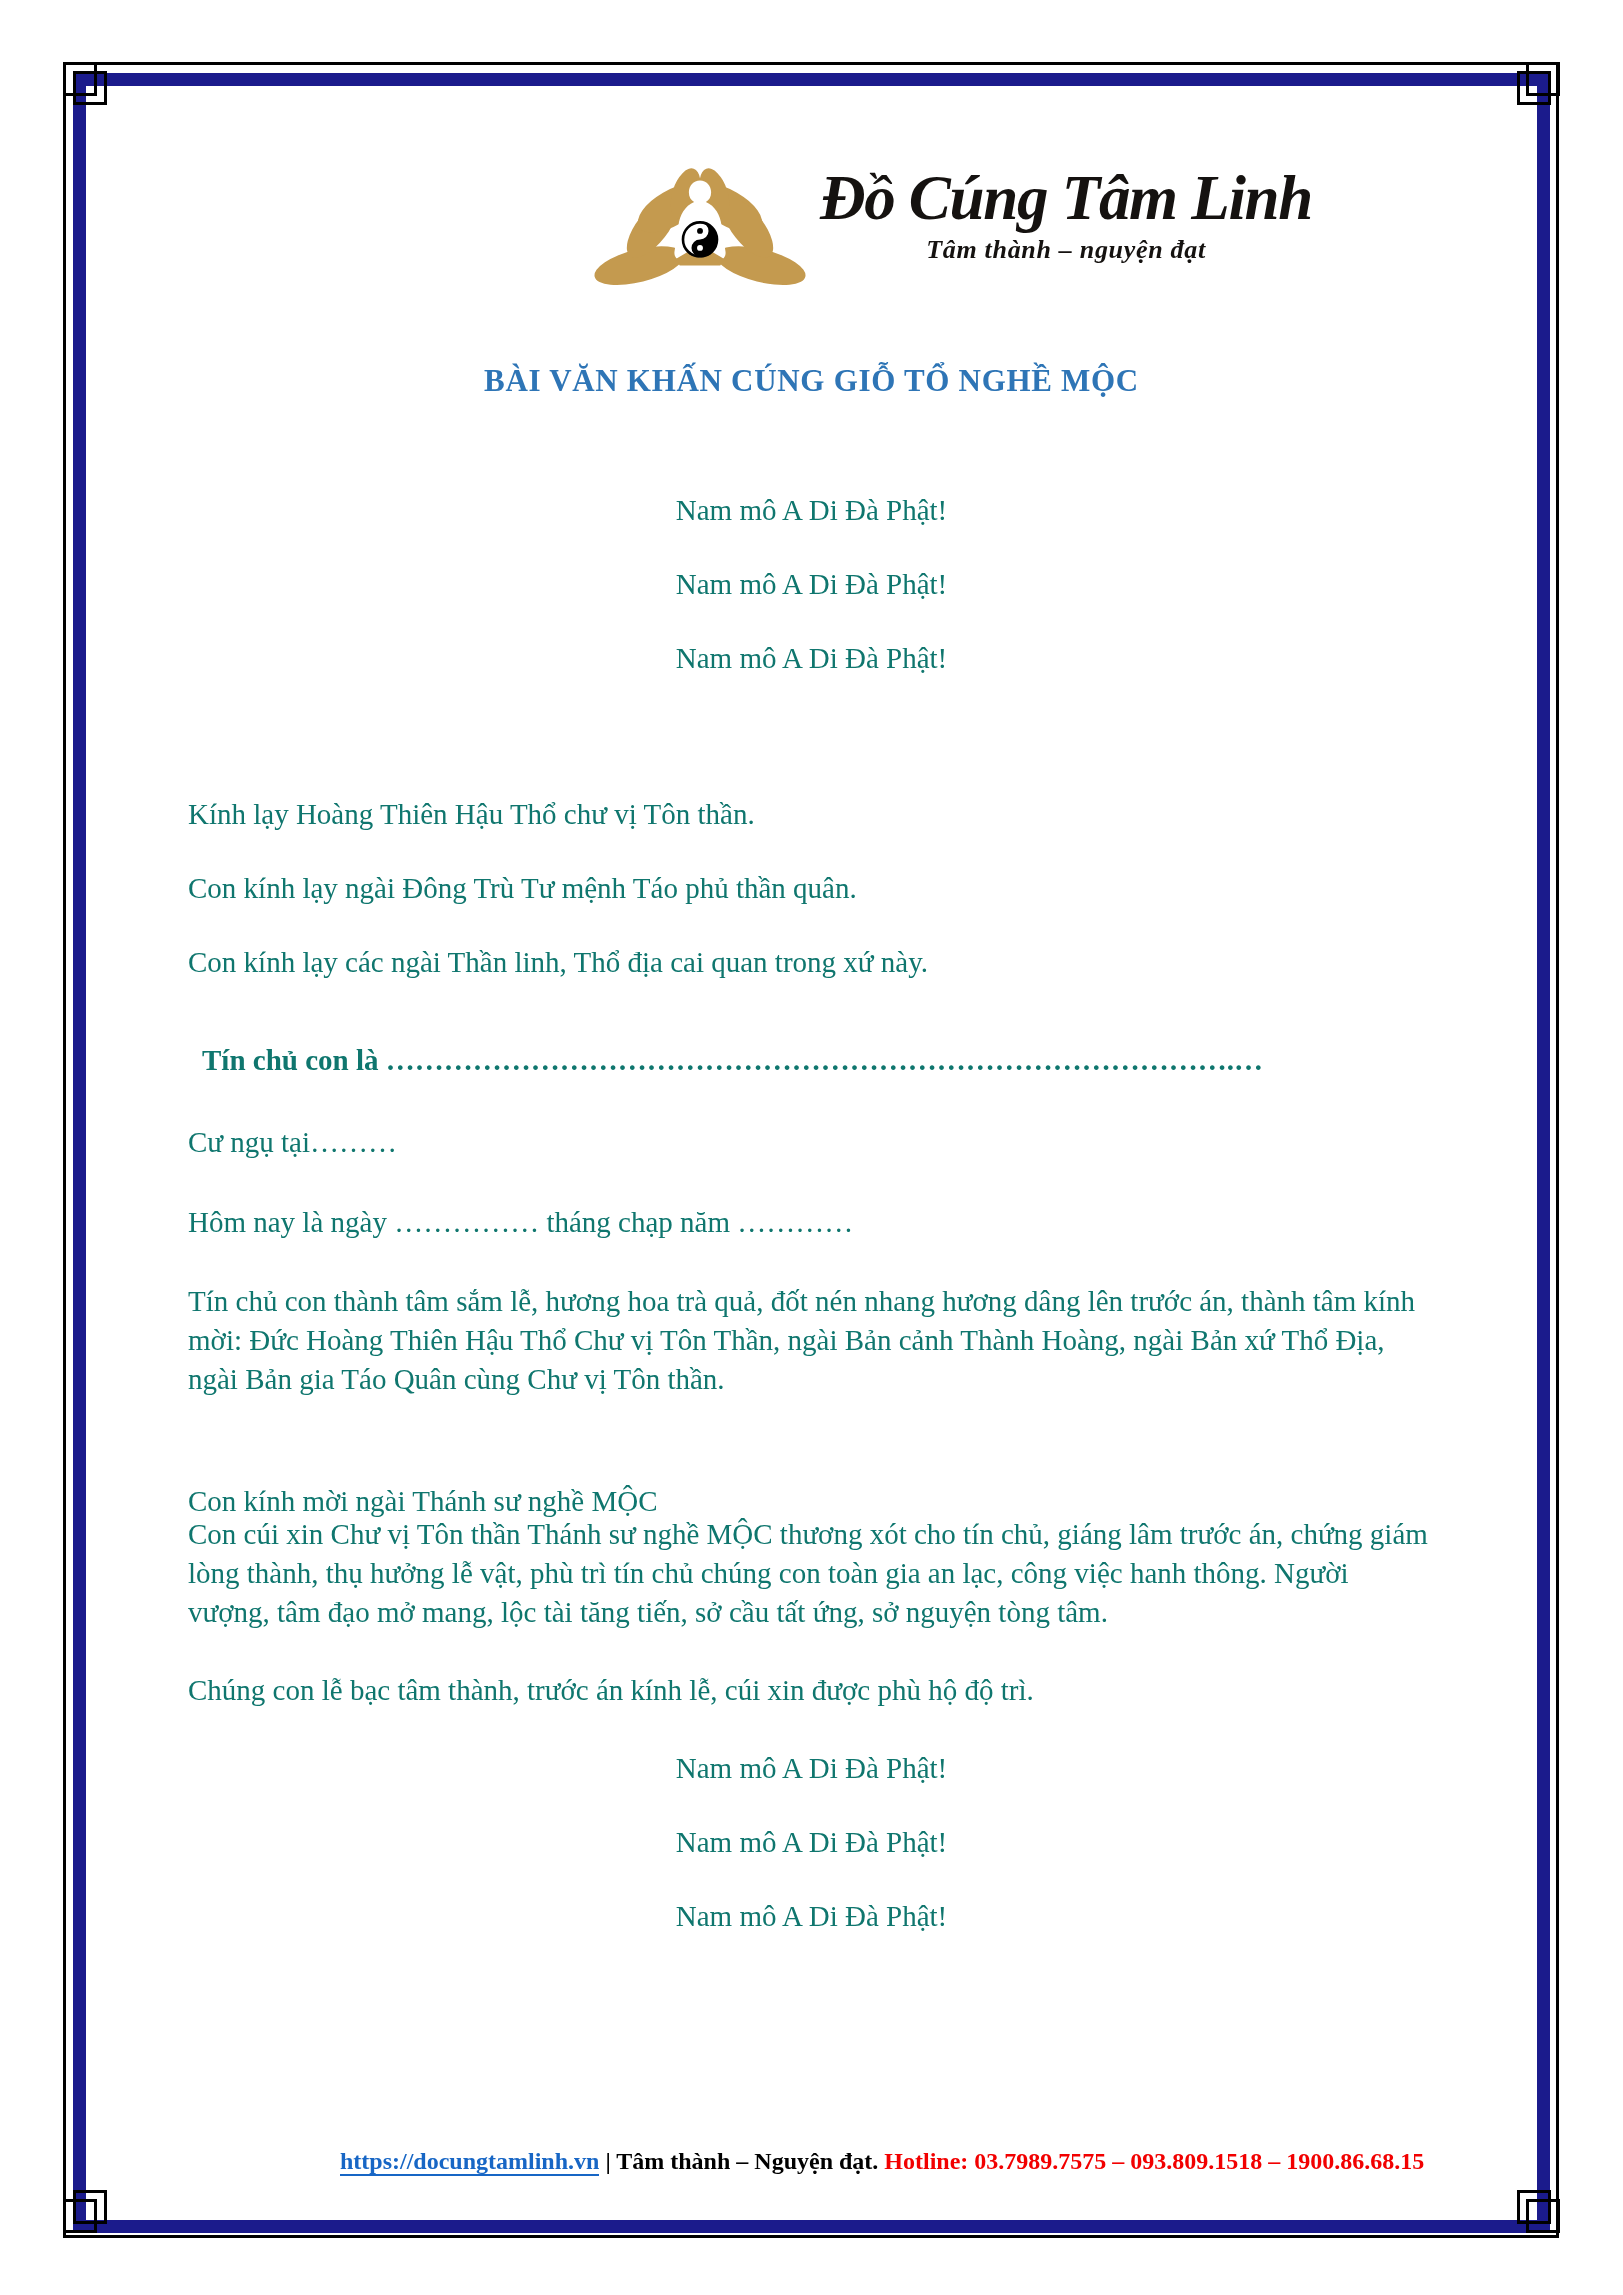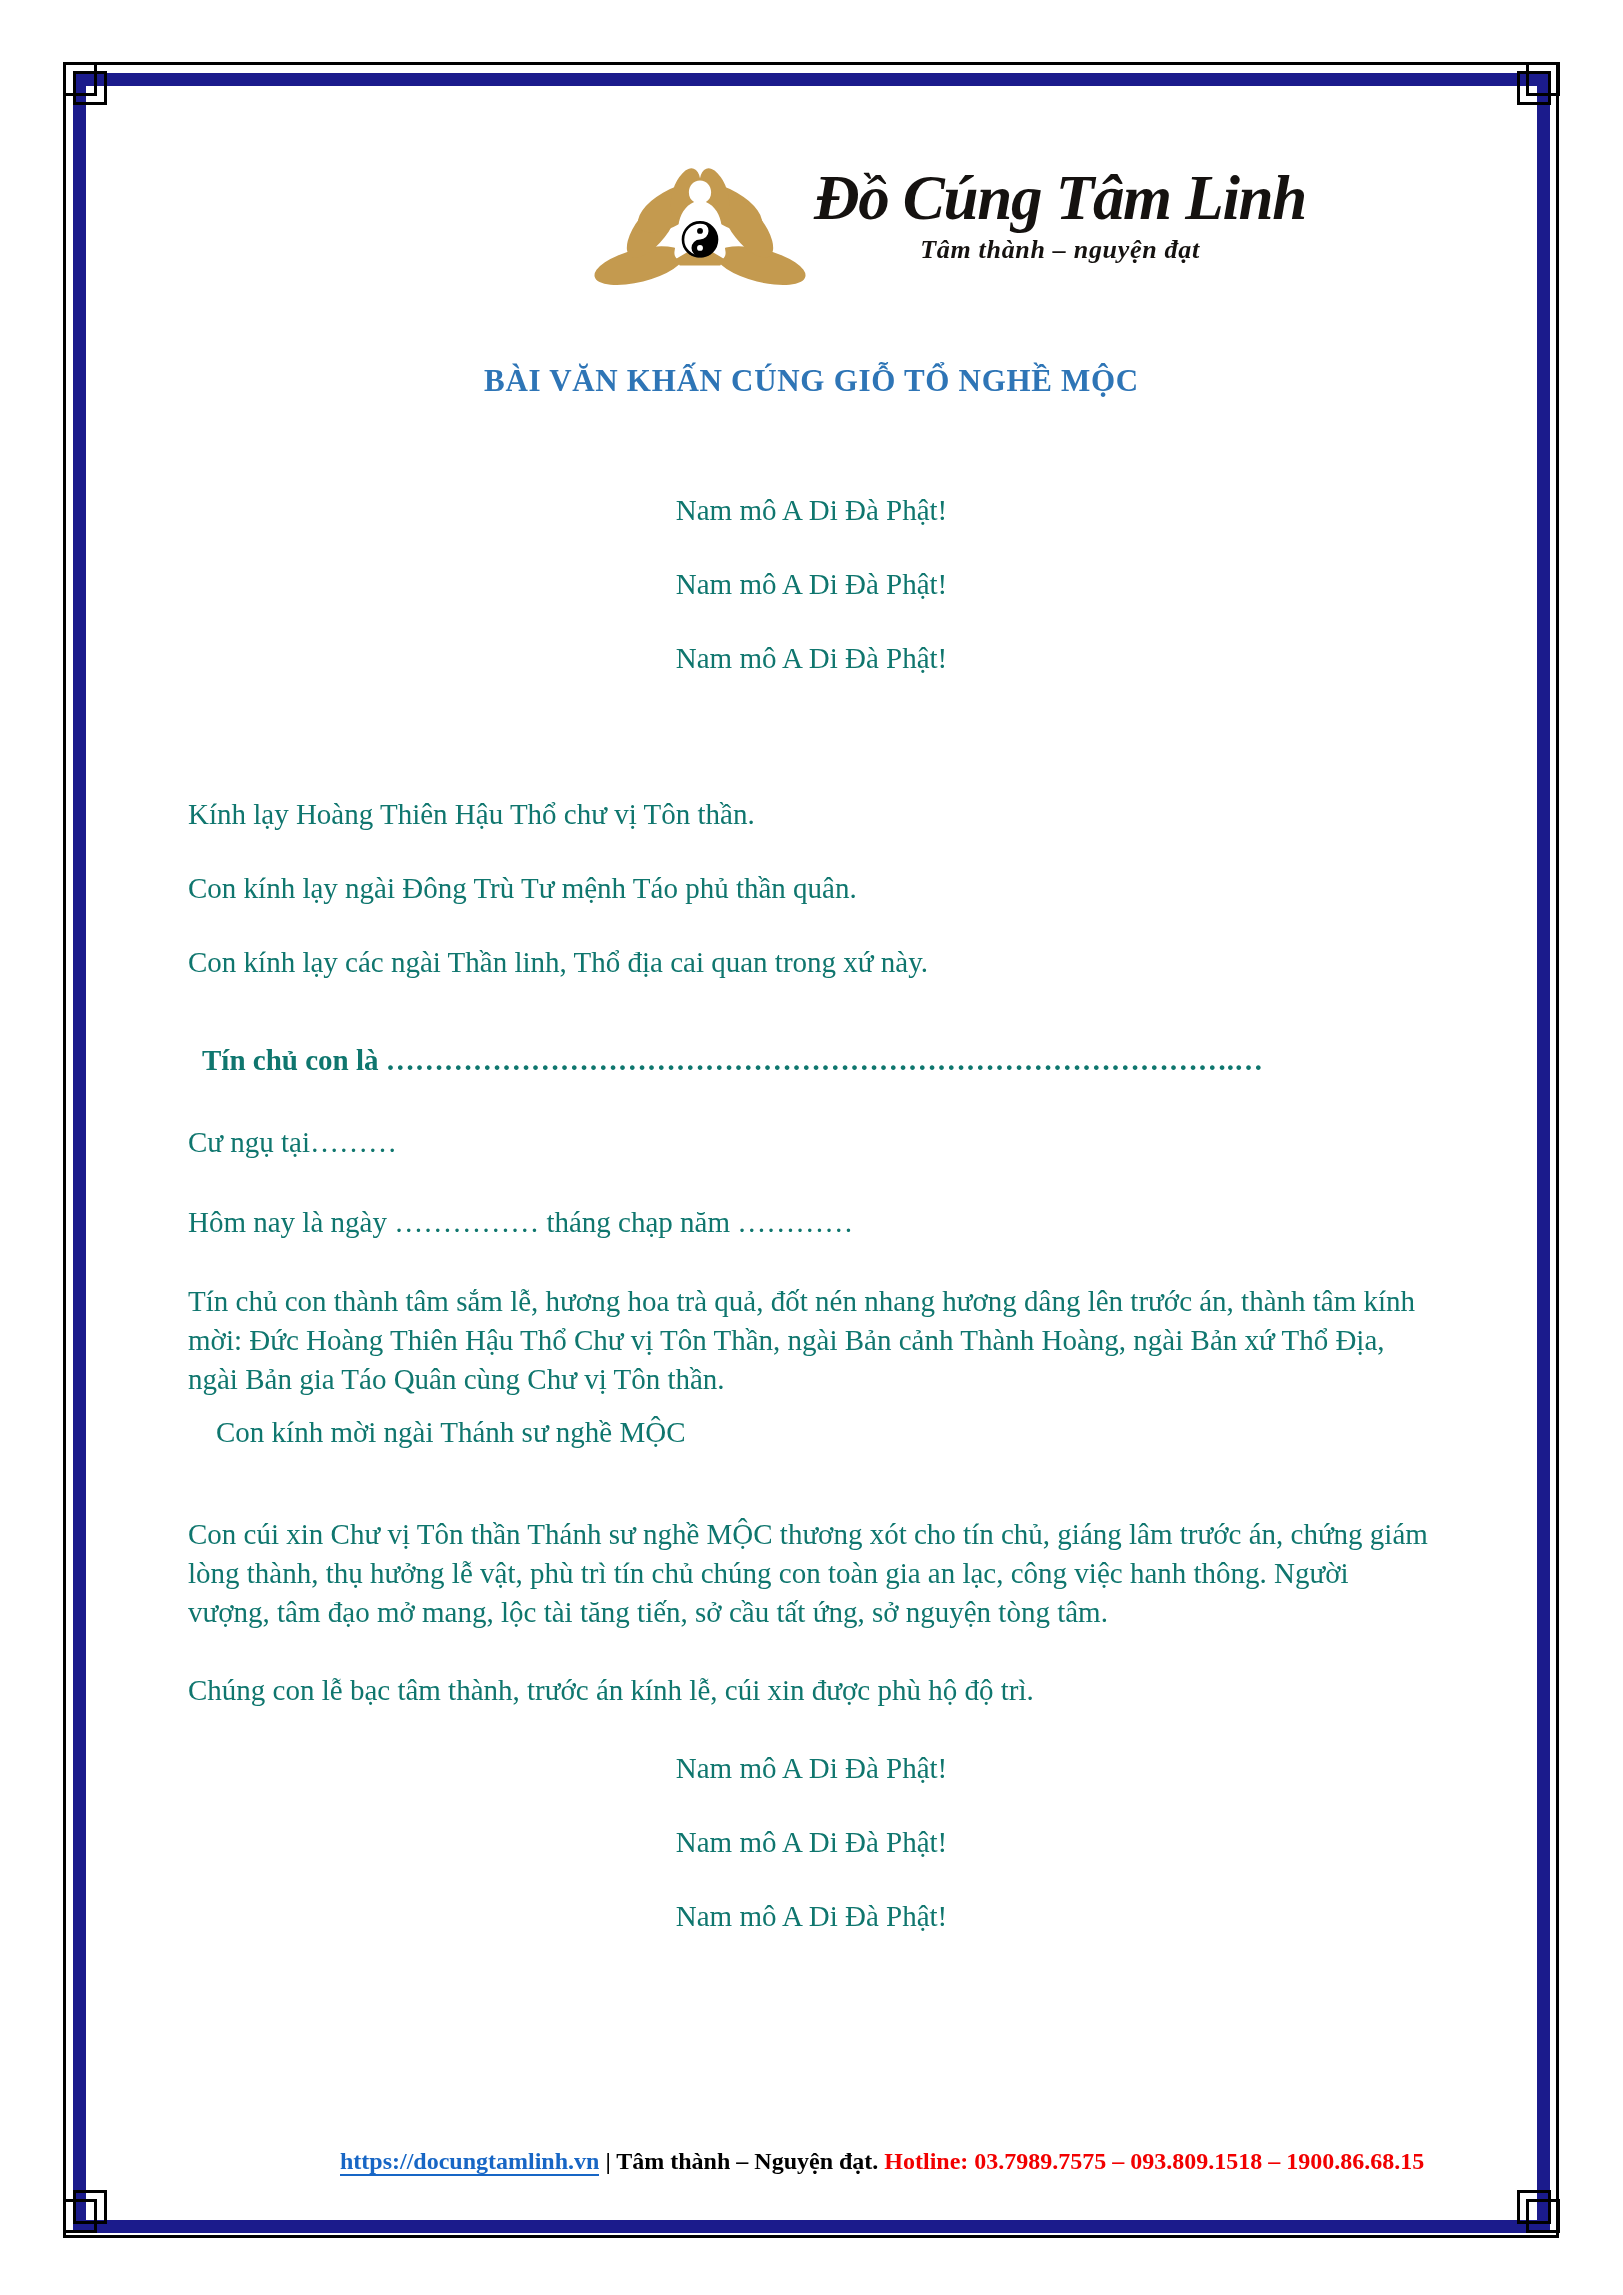--- a/index.html
+++ b/index.html
@@ -9,21 +9,21 @@
   
   .frame-black{position:absolute;left:63px;top:62px;width:1496px;height:2176px;
     border:3.3px solid #000;box-sizing:border-box;}
   .frame-blue{position:absolute;left:73px;top:73px;width:1477px;height:2160px;
     border:13.7px solid #1b1b8c;box-sizing:border-box;}
   .csq{position:absolute;width:34px;height:34px;border:3.3px solid #000;box-sizing:border-box;background:transparent;}
 
   
   .logo-row{position:absolute;left:592px;top:162px;display:flex;align-items:flex-start;}
   .logo-lotus{width:216px;height:128px;flex:0 0 auto;}
-  .logo-text{margin-left:6px;margin-top:5.2px;color:#151210;}
+  .logo-text{margin-left:12px;margin-top:5.2px;color:#151210;}
   .brand{font-family:"Liberation Serif",serif;font-style:italic;font-weight:bold;
     font-size:63px;line-height:1;letter-spacing:-1.3px;white-space:nowrap;}
   .slogan{font-family:"Liberation Serif",serif;font-style:italic;font-weight:bold;
     font-size:26px;line-height:1;margin-top:6.5px;text-align:center;letter-spacing:0.7px;white-space:nowrap;}
 
   
   .tline{position:absolute;left:188px;width:1247px;font-size:29px;line-height:39px;color:#0f766e;}
   .center{text-align:center;}
   .bold{font-weight:bold;margin-left:14px;}
   .title{font-size:31px;font-weight:bold;color:#2e75b6;letter-spacing:0.7px;}
@@ -85,21 +85,21 @@
   <div class="tline center" style="top:565px;">Nam mô A Di Đà Phật!</div>
   <div class="tline center" style="top:639px;">Nam mô A Di Đà Phật!</div>
 
   <div class="tline" style="top:795px;">Kính lạy Hoàng Thiên Hậu Thổ chư vị Tôn thần.</div>
   <div class="tline" style="top:869px;">Con kính lạy ngài Đông Trù Tư mệnh Táo phủ thần quân.</div>
   <div class="tline" style="top:943px;">Con kính lạy các ngài Thần linh, Thổ địa cai quan trong xứ này.</div>
   <div class="tline bold" style="top:1041px;">Tín chủ con là …………………………………………………………………………….…</div>
   <div class="tline" style="top:1123px;">Cư ngụ tại………</div>
   <div class="tline" style="top:1203px;">Hôm nay là ngày …………… tháng chạp năm …………</div>
   <div class="tline" style="top:1282px;">Tín chủ con thành tâm sắm lễ, hương hoa trà quả, đốt nén nhang hương dâng lên trước án, thành tâm kính mời: Đức Hoàng Thiên Hậu Thổ Chư vị Tôn Thần, ngài Bản cảnh Thành Hoàng, ngài Bản xứ Thổ Địa, ngài Bản gia Táo Quân cùng Chư vị Tôn thần.</div>
-  <div class="tline" style="top:1413px;margin-left:28px;">Con kính mời ngài Thánh sư nghề MỘC</div>
+  <div class="tline" style="top:1482px;">Con kính mời ngài Thánh sư nghề MỘC</div>
   <div class="tline" style="top:1515px;">Con cúi xin Chư vị Tôn thần Thánh sư nghề MỘC thương xót cho tín chủ, giáng lâm trước án, chứng giám lòng thành, thụ hưởng lễ vật, phù trì tín chủ chúng con toàn gia an lạc, công việc hanh thông. Người vượng, tâm đạo mở mang, lộc tài tăng tiến, sở cầu tất ứng, sở nguyện tòng tâm.</div>
   <div class="tline" style="top:1671px;">Chúng con lễ bạc tâm thành, trước án kính lễ, cúi xin được phù hộ độ trì.</div>
 
   <div class="tline center" style="top:1749px;">Nam mô A Di Đà Phật!</div>
   <div class="tline center" style="top:1823px;">Nam mô A Di Đà Phật!</div>
   <div class="tline center" style="top:1897px;">Nam mô A Di Đà Phật!</div>
 
   <div class="footer">
     <a href="#">https://docungtamlinh.vn</a><span> | </span><span>Tâm thành – Nguyện đạt.</span><span class="f-red"> Hotline: 03.7989.7575 – 093.809.1518 – 1900.86.68.15</span>
   </div>

